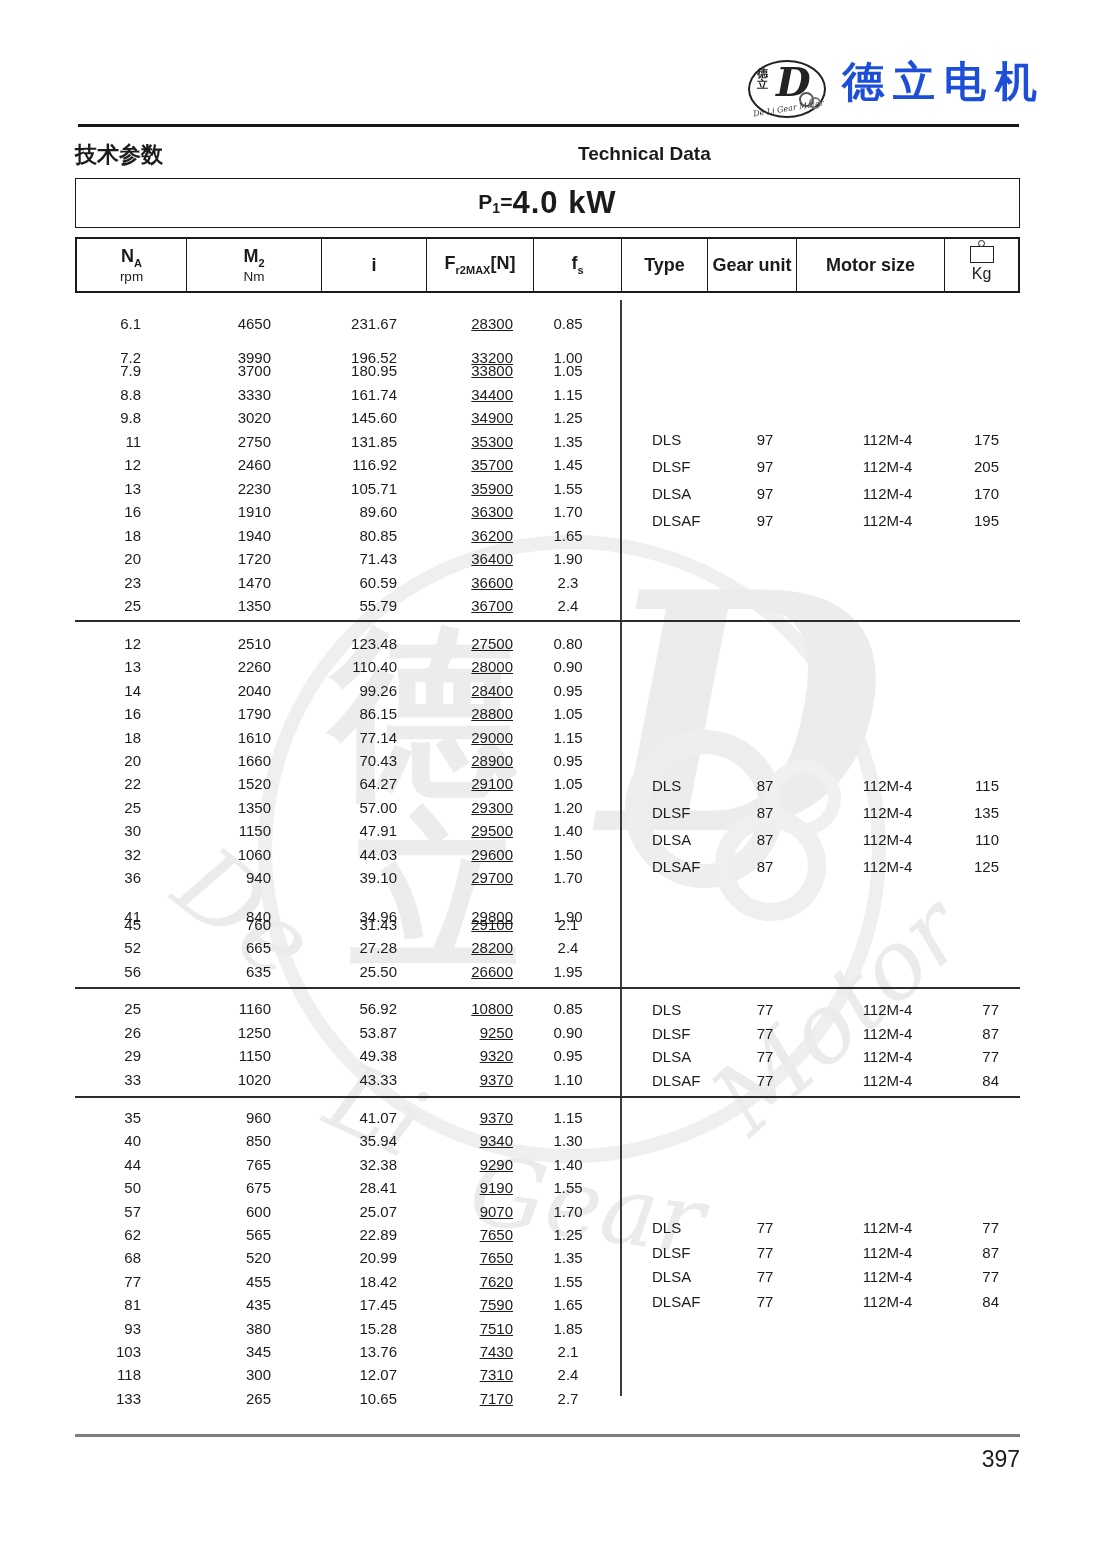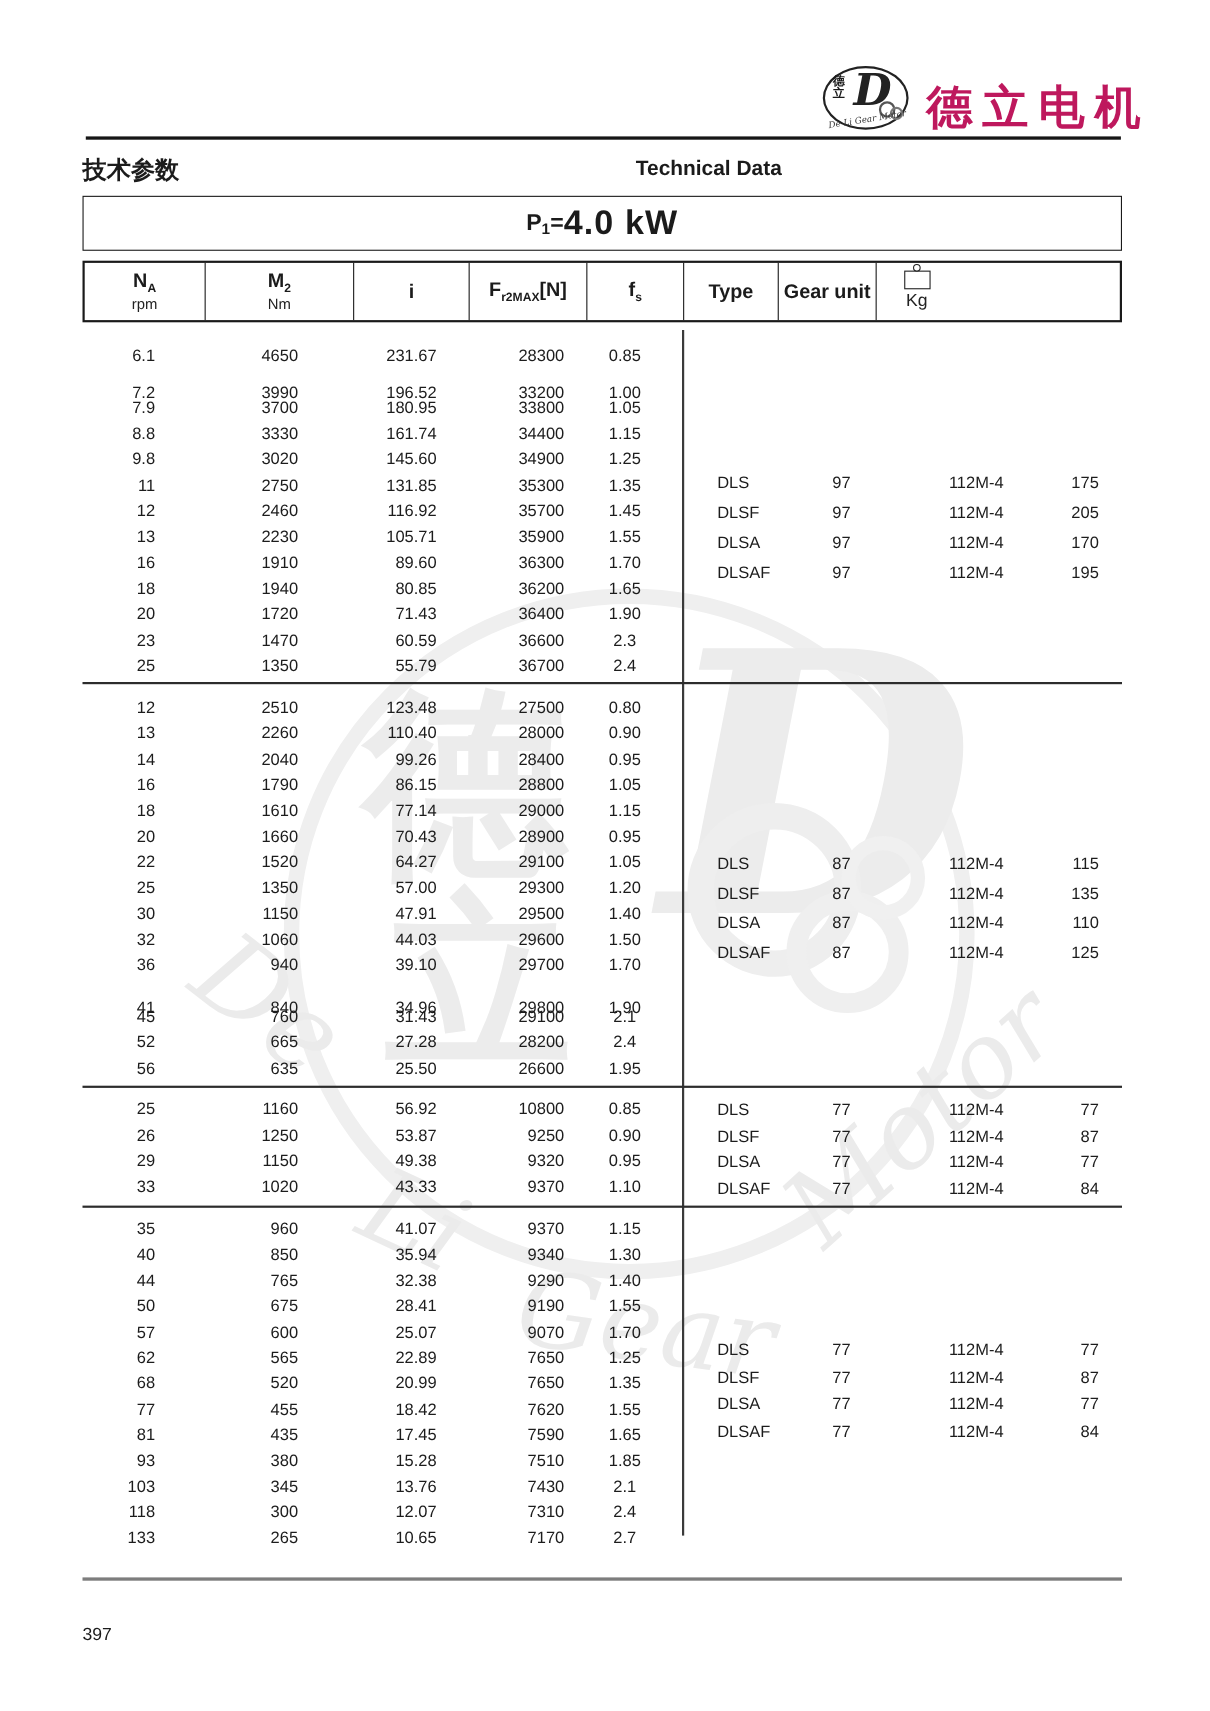--- a/index.html
+++ b/index.html
@@ -17,21 +17,21 @@
   .wm-gear{border-radius:50%;}
 
   
   .top-rule{left:78px;top:124px;width:941px;height:3px;background:#161616;z-index:2;}
   .logo-ellipse{left:748px;top:60px;width:74px;height:54px;border:2.5px solid #222;border-radius:50%;z-index:2;}
   .logo-cjk{left:757px;top:68px;width:13px;font-size:11px;line-height:11px;font-weight:bold;z-index:3;font-family:"DejaVu Serif", serif;}
   .logo-d{left:776px;top:58px;font-size:40px;font-weight:bold;font-style:italic;font-family:"DejaVu Serif", serif;z-index:3;color:#222;}
   .logo-gear1{left:799px;top:92px;width:11px;height:11px;border:2.5px solid #555;border-radius:50%;z-index:3;}
   .logo-gear2{left:809px;top:97px;width:8px;height:8px;border:2px solid #777;border-radius:50%;z-index:3;}
   .logo-ringtext{left:731px;top:104px;width:115px;text-align:center;font-size:8px;font-style:italic;font-family:"DejaVu Serif", serif;transform:rotate(-9deg);z-index:3;color:#333;}
-  .brand-cn{left:842px;top:58px;width:182px;font-size:42px;line-height:48px;font-weight:bold;font-family:"DejaVu Serif", serif;letter-spacing:9px;white-space:nowrap;z-index:2;color:#be185d;margin-top:16px;}
+  .brand-cn{left:842px;top:58px;width:182px;font-size:42px;line-height:48px;font-weight:bold;font-family:"DejaVu Serif", serif;letter-spacing:9px;white-space:nowrap;z-index:2;color:#1d4ed8;}
 
   .title-cn{left:75px;top:140px;font-size:22px;font-weight:bold;z-index:2;}
   .title-en{left:578px;top:143px;font-size:19px;font-weight:bold;z-index:2;}
 
   
   .pbox{left:75px;top:178px;width:945px;height:50px;border:1.5px solid #1a1a1a;box-sizing:border-box;
         display:flex;align-items:center;justify-content:center;z-index:2;background:transparent;}
   .pbox .p-small{font-size:21px;font-weight:bold;}
   .pbox .p-sub{font-size:14px;font-weight:bold;vertical-align:-4px;}
   .pbox .p-big{font-size:31px;font-weight:800;letter-spacing:1px;}
@@ -54,28 +54,28 @@
   .vdiv{left:620px;top:300px;width:1.5px;height:1096px;background:#3a3a3a;z-index:1;}
   .sep{left:75px;width:945px;height:1.5px;background:#2c2c2c;z-index:1;}
   .bottom-rule{left:75px;top:1434px;width:945px;height:2.5px;background:#7d7d7d;z-index:1;}
 
   .block{position:absolute;left:0;top:0;width:1100px;z-index:1;}
   .drow{position:absolute;left:75px;width:945px;height:24px;}
   .cell{position:absolute;top:0;line-height:24px;font-size:15px;white-space:nowrap;color:#1c1c1c;}
   .c1{left:0;width:66px;text-align:right;}
   .c2{left:66px;width:130px;text-align:right;}
   .c3{left:196px;width:126px;text-align:right;}
-  .c4{left:322px;width:116px;text-align:right;}
+  .c4{left:322px;width:116px;text-align:right;text-decoration:underline;}
   .c5{left:438px;width:110px;text-align:center;}
   .s1{left:577px;width:100px;text-align:left;}
   .s2{left:655px;width:70px;text-align:center;}
   .s3{left:755px;width:115px;text-align:center;}
   .s4{left:878px;width:46px;text-align:right;}
 
-  .page-num{left:75px;top:1446px;width:945px;text-align:left;font-size:16px;z-index:2;margin-top:32px;}
+  .page-num{left:75px;top:1446px;width:945px;text-align:right;font-size:23px;z-index:2;}
 </style>
 </head>
 <body>
 
 <div class="wm wm-ring abs" style="left:258px;top:535px;width:600px;height:600px;"></div>
 <div class="wm wm-cjk abs" style="left:330px;top:590px;font-size:185px;">德</div>
 <div class="wm wm-cjk abs" style="left:350px;top:780px;font-size:170px;">立</div>
 <div class="wm wm-cjk abs" style="left:600px;top:520px;font-size:330px;font-style:italic;">D</div>
 <div class="wm wm-gear abs" style="left:625px;top:730px;width:110px;height:110px;border:24px solid #eeeeee;"></div>
 <div class="wm wm-gear abs" style="left:715px;top:810px;width:75px;height:75px;border:18px solid #efefef;"></div>
@@ -122,20 +122,23 @@
   </div>
   <div class="th w5">
     <div class="main"><span>f</span><sub>s</sub></div>
   </div>
   <div class="th w6">
     <div class="main">Type</div>
   </div>
   <div class="th w7">
     <div class="main">Gear unit</div>
   </div>
+  <div class="th w8">
+    <div class="main">Motor size</div>
+  </div>
   <div class="th w9">
     <div class="kg-icon">
         <div class="kg-knob"></div>
       </div>
     <div class="unit" style="font-size:16px;">Kg</div>
   </div>
 </div>
 
 <div id="table-body">
     <div class="block" style="top: 312px;">

